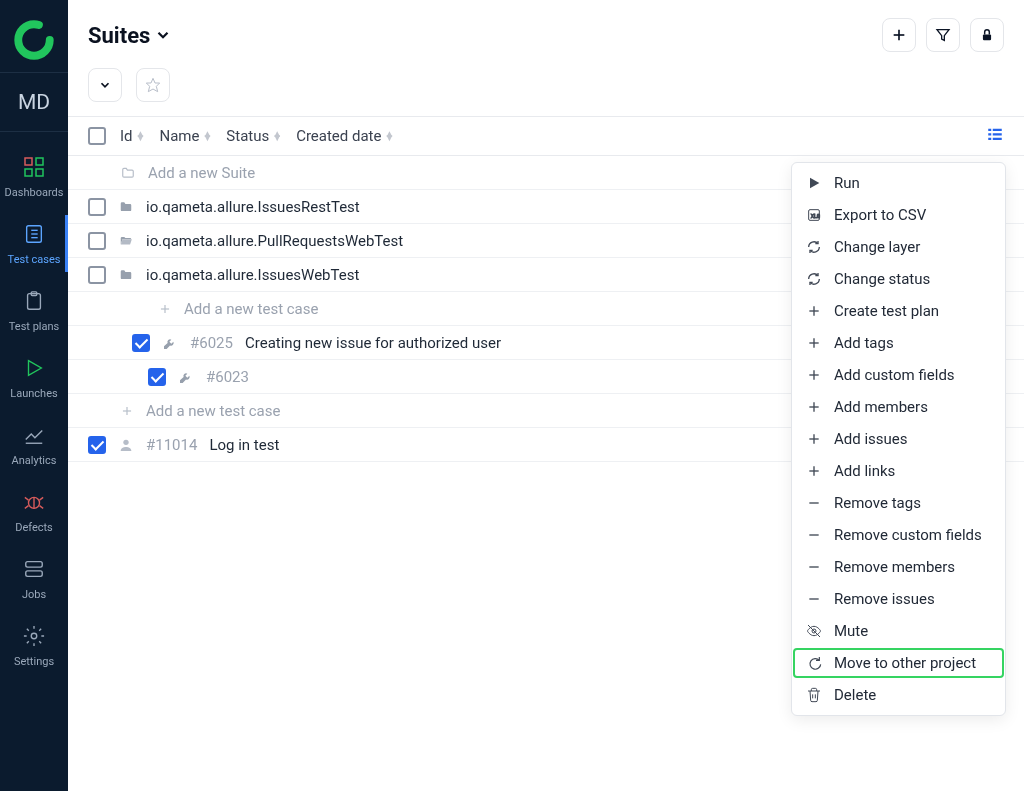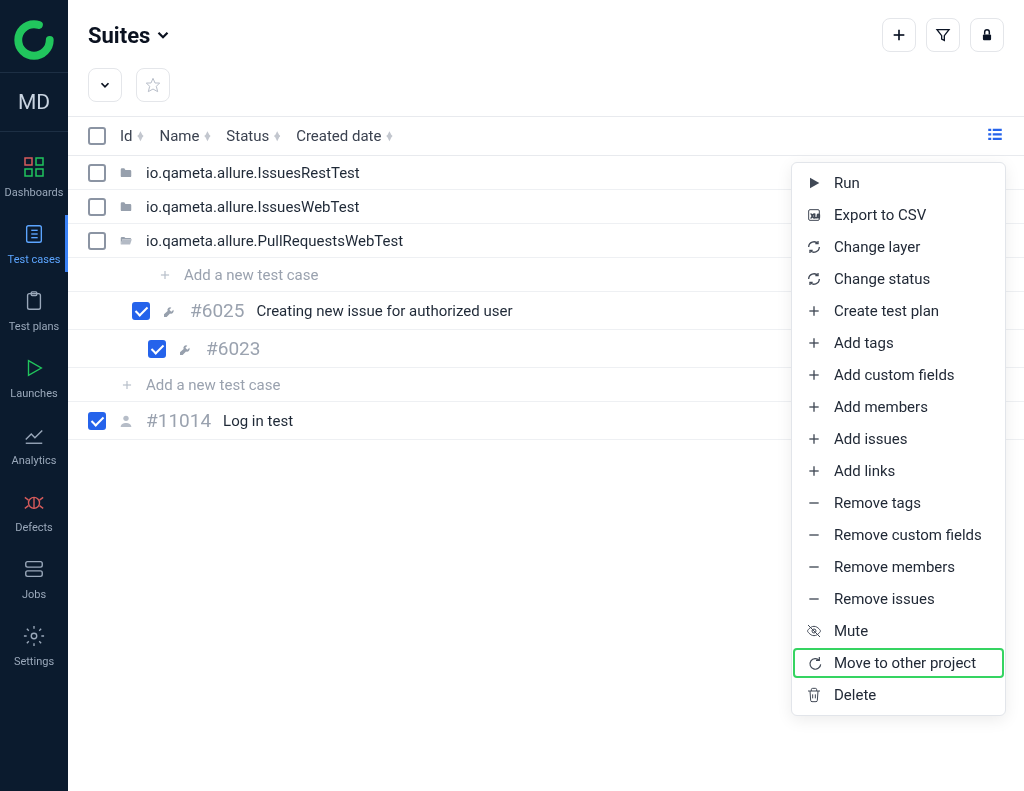--- a/index.html
+++ b/index.html
@@ -38,21 +38,21 @@
 
     
     .rows { display: flex; flex-direction: column; }
     .row { display: flex; align-items: center; padding: 7px 20px; border-bottom: 1px solid #eef0f3; gap: 12px; min-height: 34px; }
     .row .checkbox { width: 18px; height: 18px; border: 2px solid #8b94a3; border-radius: 3px; display: inline-block; flex-shrink: 0; }
     .row .checkbox.checked { background: #2563eb; border-color: #2563eb; position: relative; }
     .row .checkbox.checked::after { content: ""; position: absolute; left: 4px; top: 0px; width: 5px; height: 10px; border: solid #fff; border-width: 0 2px 2px 0; transform: rotate(45deg); }
     .folder-icon, .folder-open-icon, .wrench-icon, .person-icon, .plus-small-icon { color: #97a0ad; display: flex; align-items: center; flex-shrink: 0; }
     .row-text { color: #1f2937; font-size: 15px; }
     .row-text.muted { color: #9aa2af; }
-    .row-id { color: #9aa2af; font-size: 19px; }
+    .row-id { color: #9aa2af; font-size: 15px; }
     .indent2 { padding-left: 60px; }
     .indent3 { padding-left: 44px; }
     .add-suite-row { padding-left: 52px; }
 
     
     .context-menu { position: absolute; right: 18px; top: 162px; width: 215px; background: #fff; border: 1px solid #e2e5ea; border-radius: 6px; box-shadow: 0 4px 16px rgba(0,0,0,0.08); display: flex; flex-direction: column; padding: 4px 0; }
     .menu-item { display: flex; align-items: center; gap: 12px; padding: 7px 14px; color: #222a37; font-size: 15px; cursor: pointer; }
     .menu-item.highlighted { outline: 2.5px solid #35d461; outline-offset: -3px; border-radius: 5px; }
     .menu-icon { width: 16px; height: 16px; color: #404855; display: flex; align-items: center; justify-content: center; }
     .menu-icon svg { width: 16px; height: 16px; }
@@ -219,52 +219,60 @@
           <rect x="9" y="5" width="12" height="3"></rect>
           <rect x="3" y="11" width="4" height="3"></rect>
           <rect x="9" y="11" width="12" height="3"></rect>
           <rect x="3" y="17" width="4" height="3"></rect>
           <rect x="9" y="17" width="12" height="3"></rect>
         </svg></span>
   </div>
 
   <div class="rows">
 
+    <div class="row add-suite-row">
+      <span class="folder-icon">
+          <svg width="16" height="14" viewBox="0 0 24 24" fill="none" stroke="#b6bdc8" stroke-width="2">
+            <path d="M3 6a2 2 0 0 1 2-2h4l2 3h8a2 2 0 0 1 2 2v8a2 2 0 0 1-2 2H5a2 2 0 0 1-2-2z"></path>
+          </svg>
+        </span>
+      <span class="row-text muted">Add a new Suite</span>
+    </div>
 
     <div class="row">
       <span class="checkbox"></span>
       <span class="folder-icon">
           <svg width="16" height="14" viewBox="0 0 24 24" fill="#97a0ad">
             <path d="M3 6a2 2 0 0 1 2-2h4l2 3h8a2 2 0 0 1 2 2v8a2 2 0 0 1-2 2H5a2 2 0 0 1-2-2z"></path>
           </svg>
         </span>
       <span class="row-text">io.qameta.allure.IssuesRestTest</span>
-    </div>
-
-    <div class="row">
-      <span class="checkbox"></span>
-      <span class="folder-icon">
-          <svg width="16" height="14" viewBox="0 0 24 24" fill="#97a0ad">
-            <path d="M3 6a2 2 0 0 1 2-2h4l2 3h8a2 2 0 0 1 2 2v8a2 2 0 0 1-2 2H5a2 2 0 0 1-2-2z"></path>
-          </svg>
-        </span>
-      <span class="row-text">io.qameta.allure.IssuesWebTest</span>
     </div>
 
     <div class="row">
       <span class="checkbox"></span>
       <span class="folder-open-icon">
           <svg width="16" height="14" viewBox="0 0 24 24" fill="#97a0ad">
             <path d="M3 7a2 2 0 0 1 2-2h4l2 2h8a2 2 0 0 1 2 2H6l-3 9z"></path>
             <path d="M3 18l3-9h16l-3 9z" fill="#b3bac5"></path>
           </svg>
         </span>
       <span class="row-text">io.qameta.allure.PullRequestsWebTest</span>
     </div>
 
+    <div class="row">
+      <span class="checkbox"></span>
+      <span class="folder-icon">
+          <svg width="16" height="14" viewBox="0 0 24 24" fill="#97a0ad">
+            <path d="M3 6a2 2 0 0 1 2-2h4l2 3h8a2 2 0 0 1 2 2v8a2 2 0 0 1-2 2H5a2 2 0 0 1-2-2z"></path>
+          </svg>
+        </span>
+      <span class="row-text">io.qameta.allure.IssuesWebTest</span>
+    </div>
+
     <div class="row indent2" style="padding-left:90px;">
       <span class="plus-small-icon">
           <svg width="14" height="14" viewBox="0 0 24 24">
             <line x1="12" y1="5" x2="12" y2="19" stroke="#b6bdc8" stroke-width="2"></line>
             <line x1="5" y1="12" x2="19" y2="12" stroke="#b6bdc8" stroke-width="2"></line>
           </svg>
         </span>
       <span class="row-text muted">Add a new test case</span>
     </div>
 

